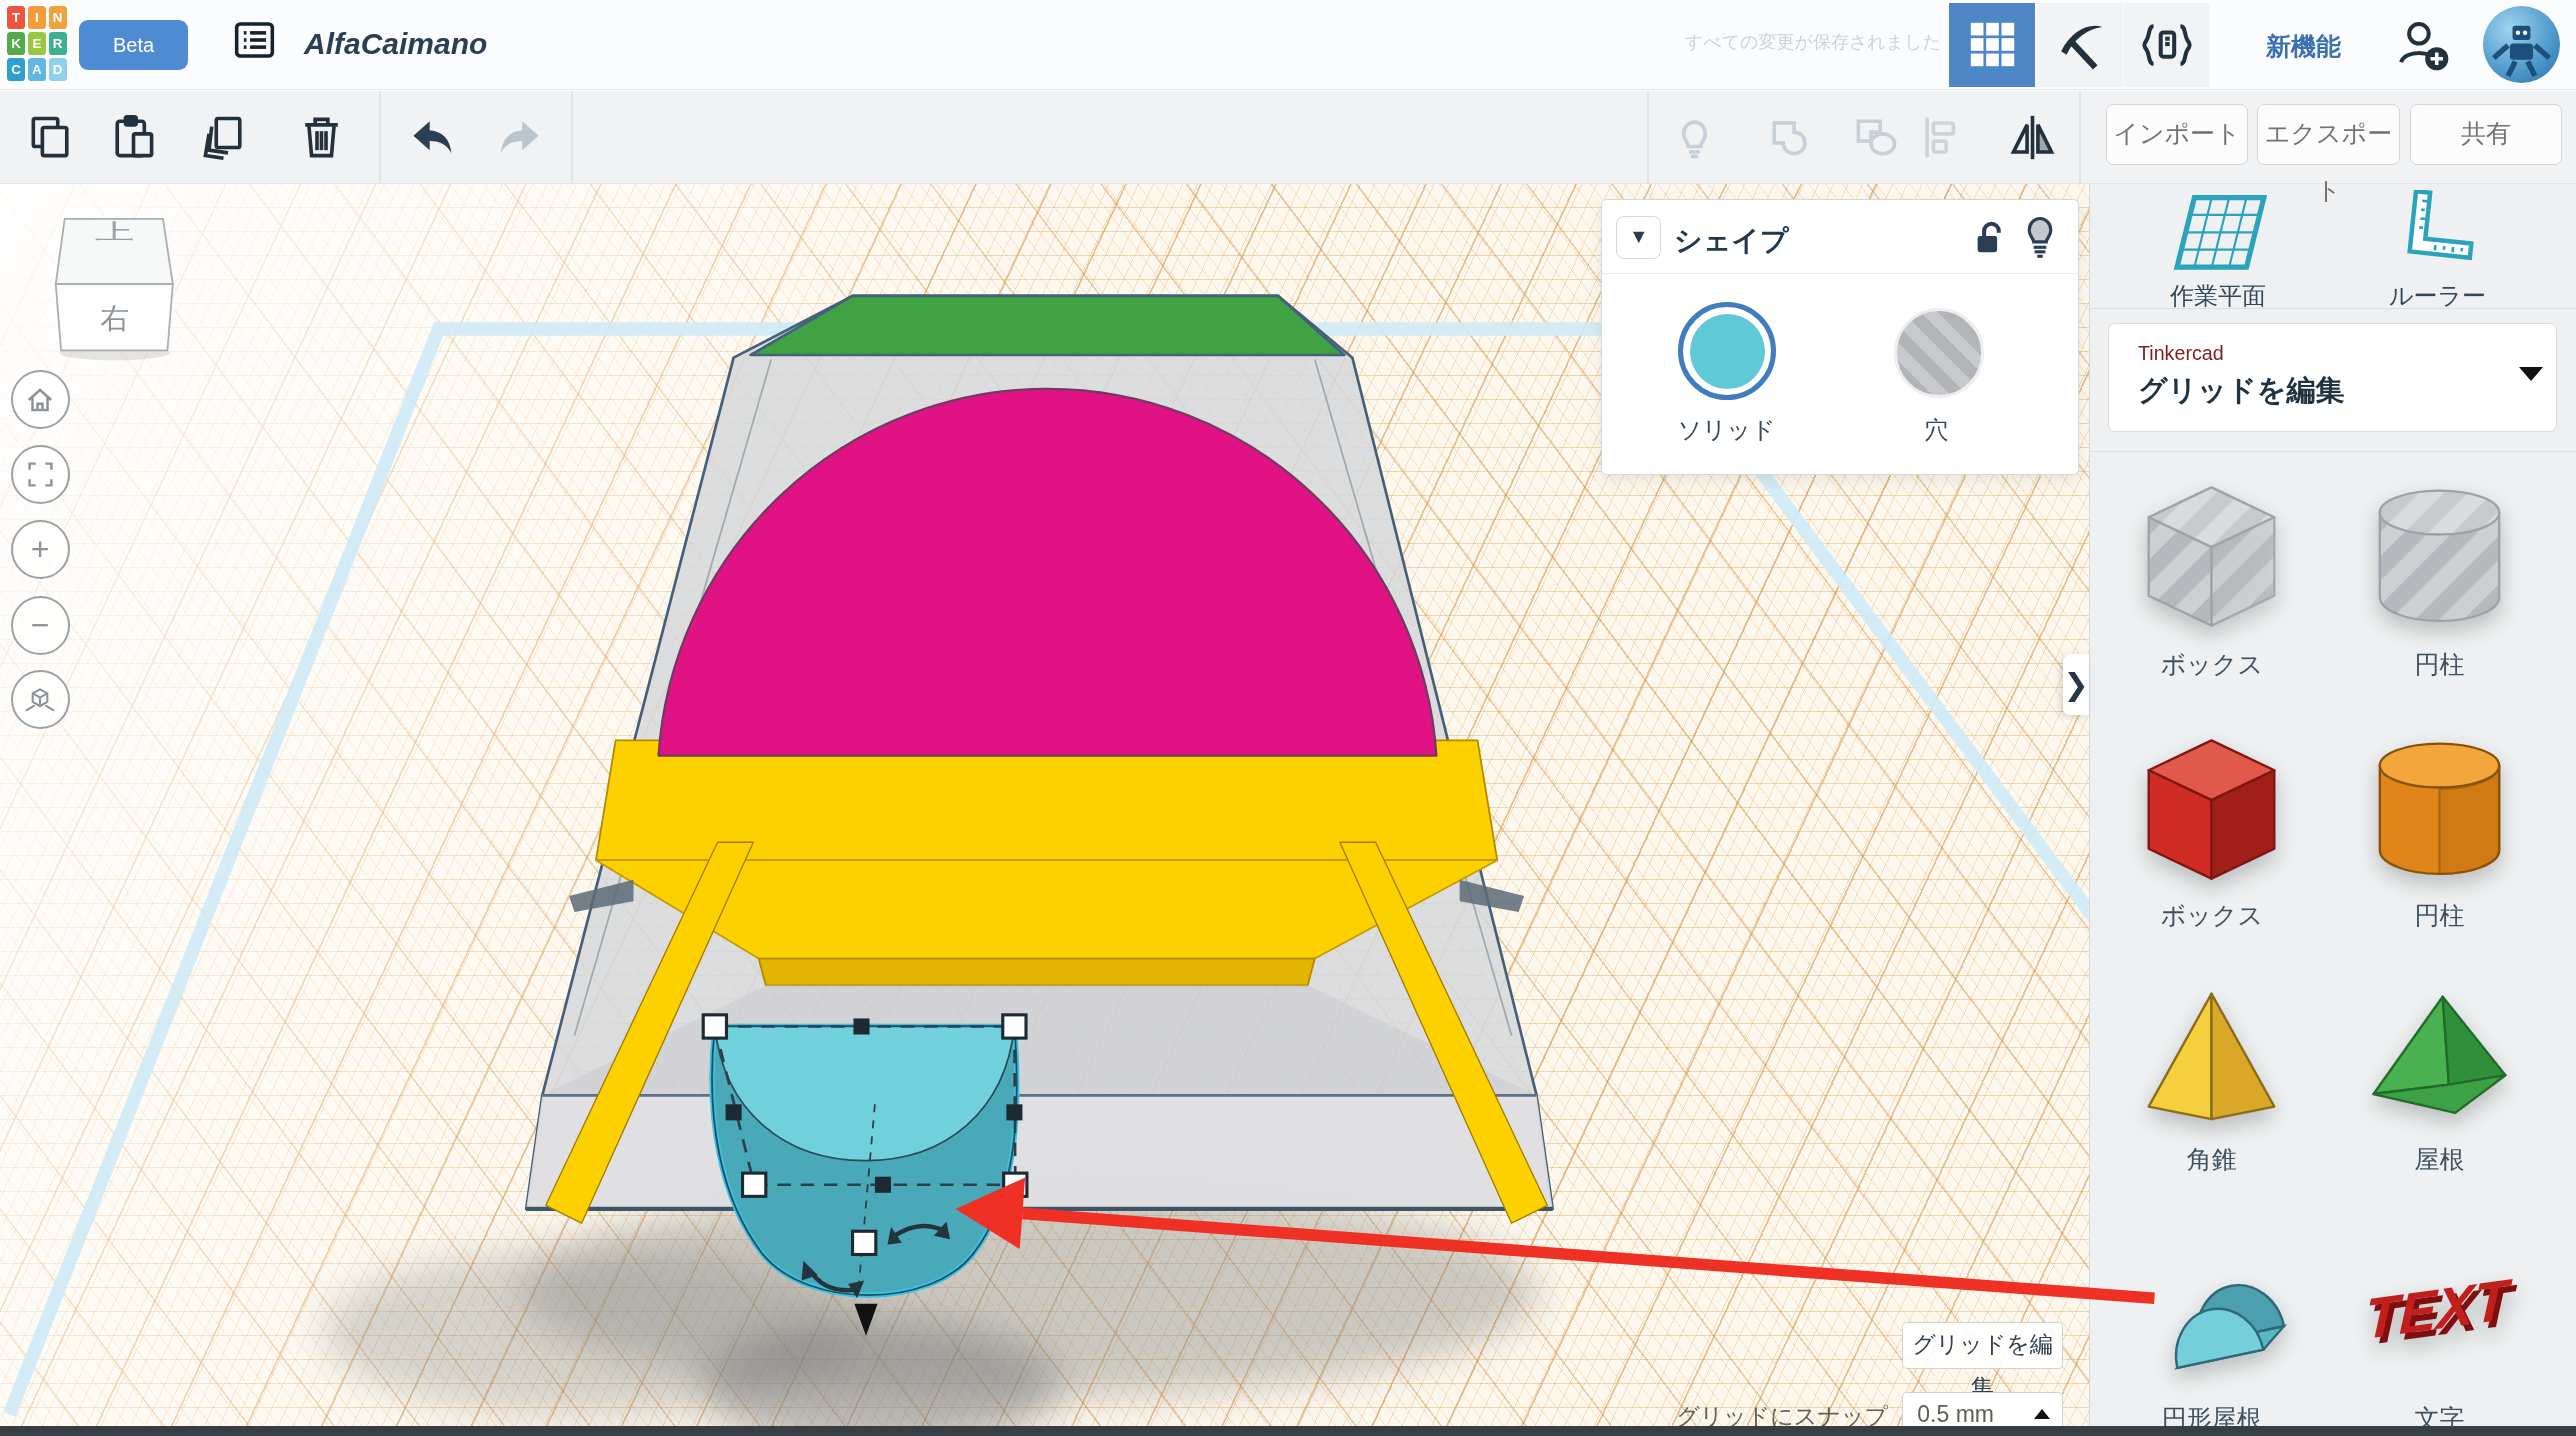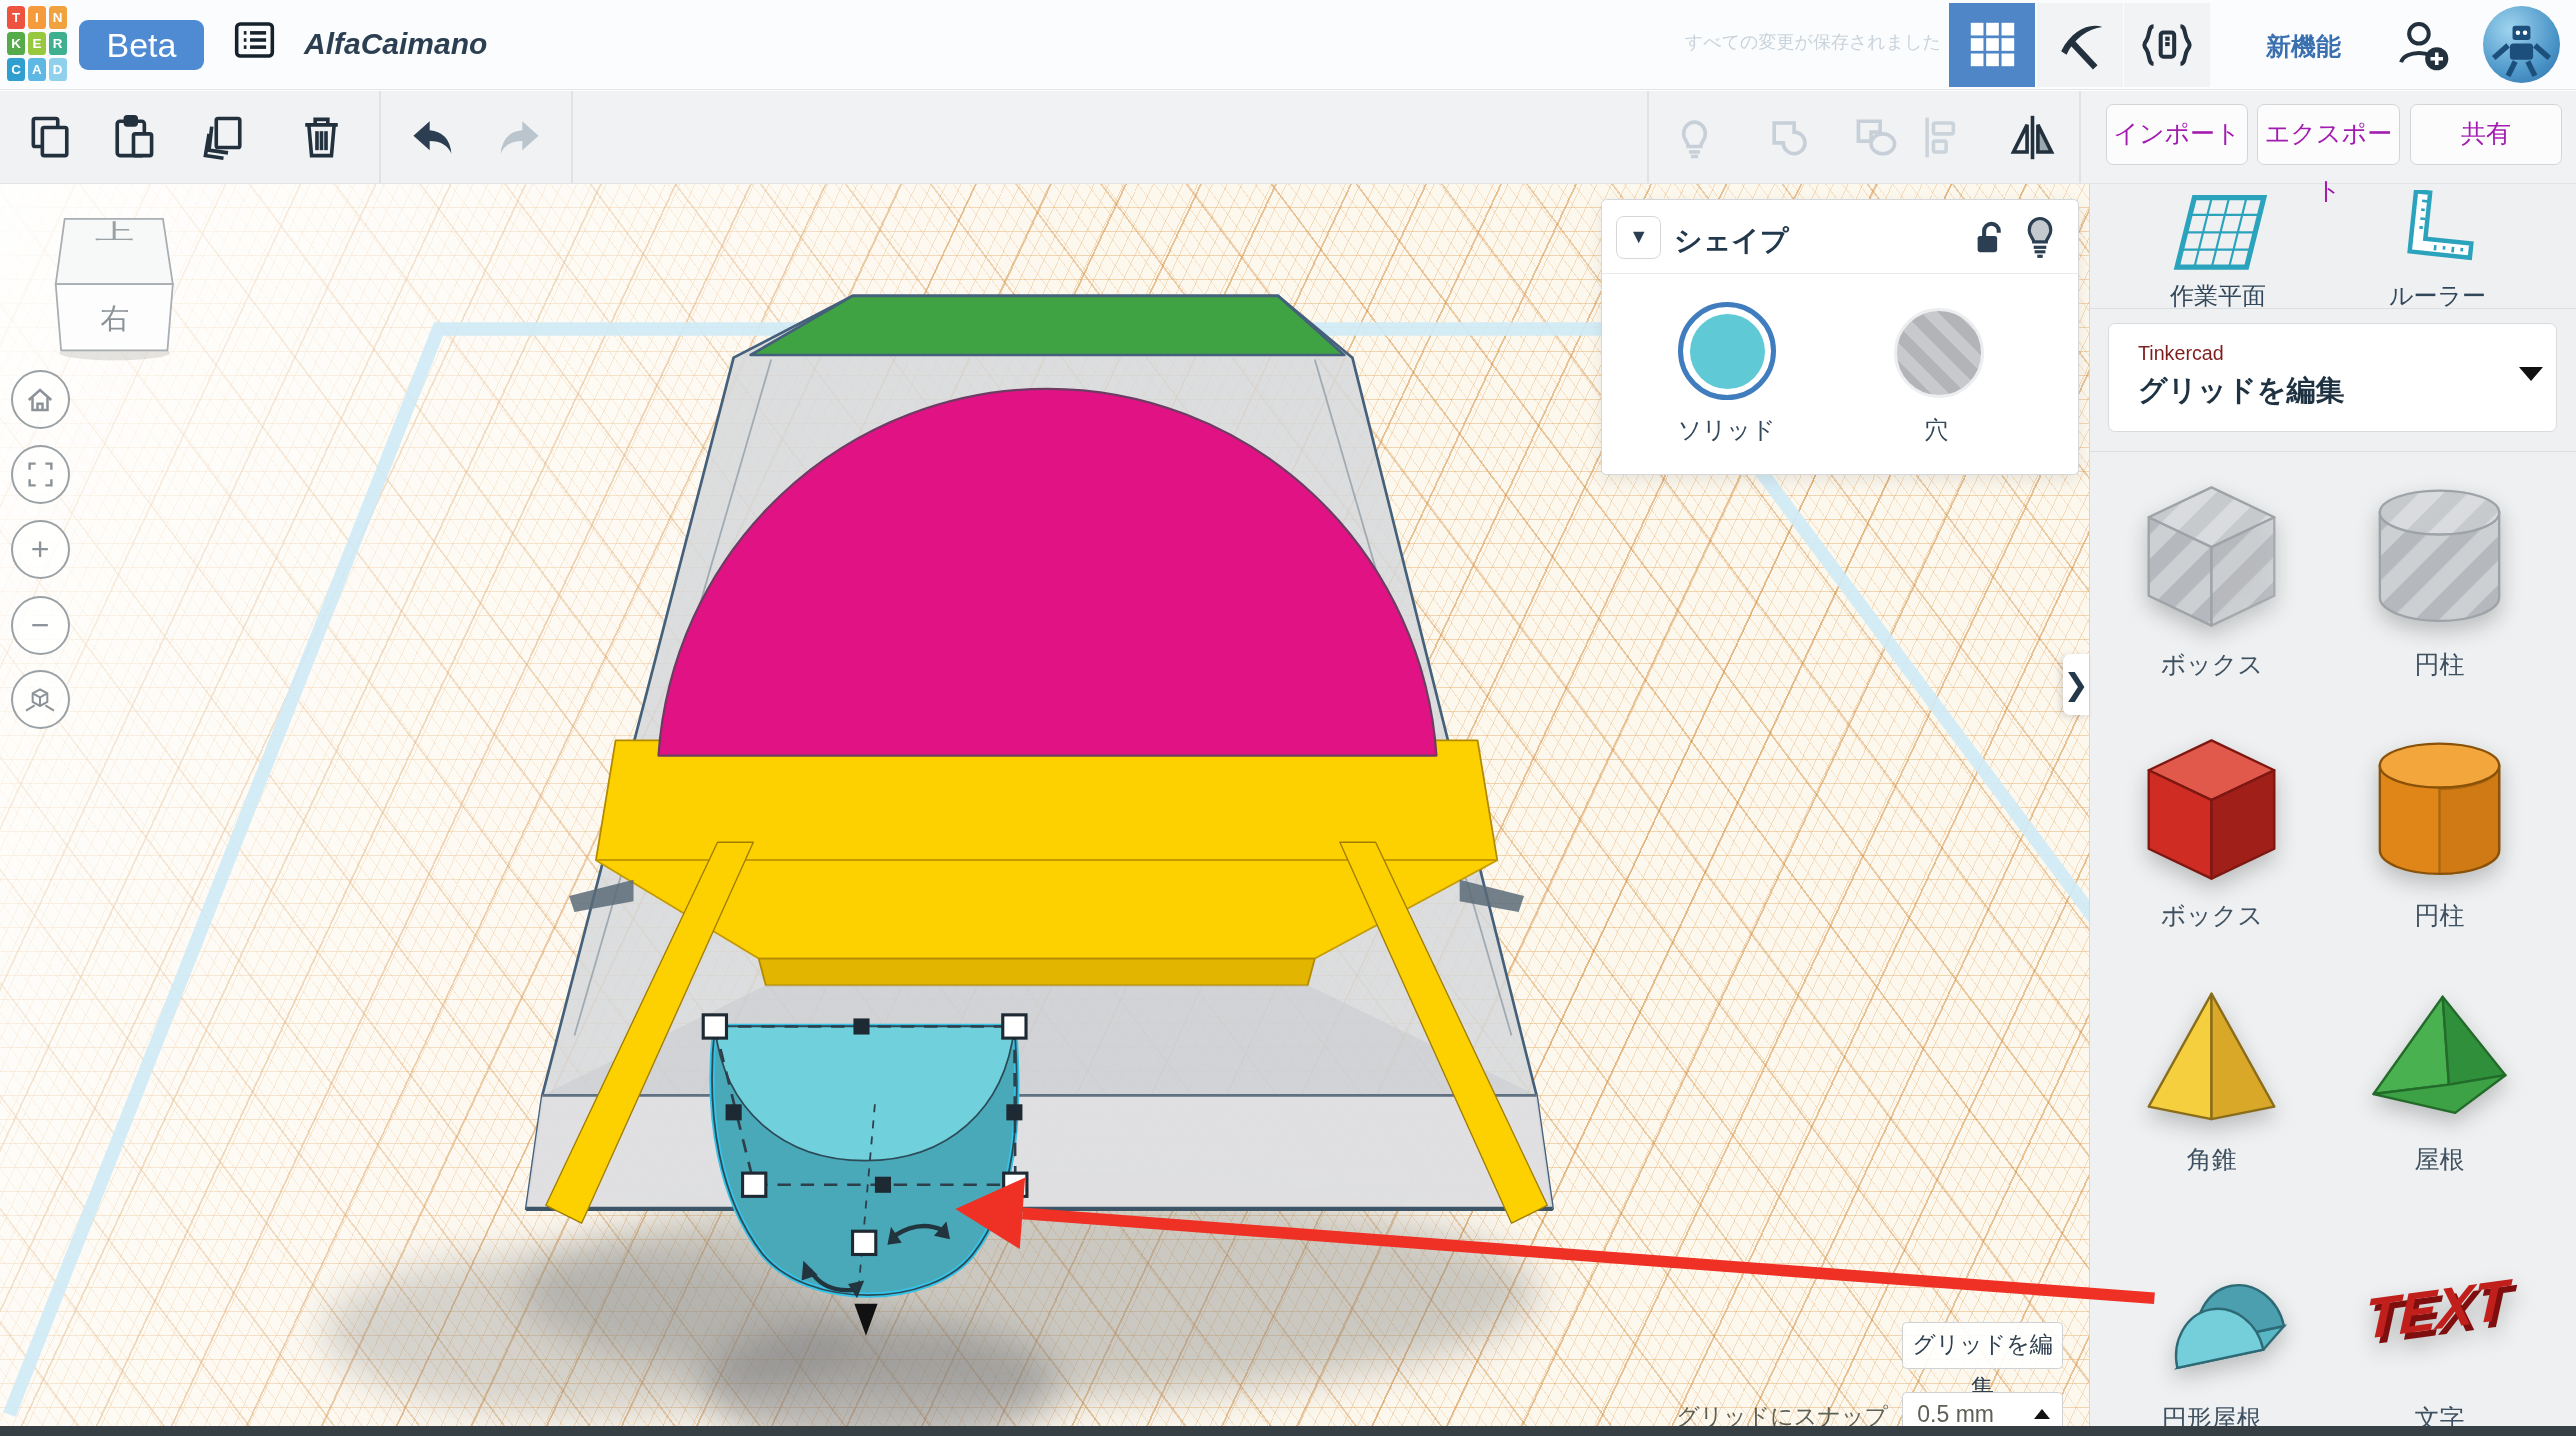--- a/index.html
+++ b/index.html
@@ -7,40 +7,40 @@
        font-family:"Liberation Sans","DejaVu Sans",sans-serif;color:#2c3f52;}
   .abs{position:absolute;}
 
   
   #header{left:0;top:0;width:2576px;height:89px;background:#fbfcfd;border-bottom:1.8px solid #e3e5e8;z-index:30;}
   #logo{left:7.2px;top:6.3px;width:61px;height:79px;display:grid;grid-template-columns:repeat(3,18px);grid-auto-rows:23px;gap:2.7px;}
   #logo span{border-radius:3.6px;color:#fff;font-weight:bold;font-size:13.4px;line-height:23px;text-align:center;}
   #logo span:nth-child(1){background:#ee5340}#logo span:nth-child(2){background:#f59b3c}#logo span:nth-child(3){background:#f0a23e}
   #logo span:nth-child(4){background:#55ab4a}#logo span:nth-child(5){background:#98c83e}#logo span:nth-child(6){background:#3eb08f}
   #logo span:nth-child(7){background:#2f9fd0}#logo span:nth-child(8){background:#5fb8e4}#logo span:nth-child(9){background:#8fd0ed}
-  #beta{left:79px;top:19.7px;width:125px;height:50px;background:#4f8bd3;border-radius:9px;color:#fff;
-        font-size:34px;text-align:center;line-height:50px;}
+  #beta{left:79px;top:19.7px;width:109px;height:50px;background:#4f8bd3;border-radius:9px;color:#fff;
+        font-size:20px;text-align:center;line-height:50px;}
   #list-btn{left:234px;top:20.6px;width:41px;height:38px;}
   #design-title{left:304px;top:27px;font-size:30px;font-weight:bold;color:#2c3f52;font-style:italic;}
   #save-status{right:635px;top:29.5px;font-size:18px;color:#c9d3dc;}
   .app-tile{top:2.7px;width:86px;height:84px;background:#f2f3f5;display:flex;align-items:center;justify-content:center;}
   #tile-blocks{left:1949px;background:#4e86c8;}
   #tile-bricks{left:2037px;}
   #tile-code{left:2124px;}
   #whats-new{left:2250px;top:30px;width:107px;font-size:25px;font-weight:bold;color:#3a6fb0;text-align:center;}
   #person-add{left:2394px;top:16px;width:57px;height:57px;}
   #avatar{left:2483px;top:6.3px;width:77px;height:77px;border-radius:50%;overflow:hidden;
           background:radial-gradient(circle at 35% 30%,#9fd4ef,#4d97c9 60%,#2a6ea8);}
 
   
   #toolbar{left:0;top:91px;width:2576px;height:92px;background:#f1f2f4;border-bottom:0.9px solid #e2e4e6;z-index:30;}
   .tb-icon{top:23px;width:47px;height:47px;}
   .tb-div{top:0;width:1.8px;height:92px;background:#e0e2e5;}
   .tb-btn{top:12.5px;height:59px;background:#fcfcfd;border:1.8px solid #d2d6d9;border-radius:7.2px;
-          font-size:25px;color:#a21caf;text-align:center;line-height:57px;}
+          font-size:25px;color:#737373;text-align:center;line-height:57px;}
 
   
   #canvas{left:0;top:183px;width:2089px;height:1253px;background-color:#fdf8ee;z-index:0;
     background-image:
       linear-gradient(115deg, rgba(255,255,255,.95) 0%, rgba(255,255,255,0) 42%),
       repeating-linear-gradient(115deg, rgba(205,130,45,.45) 0 1.8px, transparent 1.8px 68px),
       repeating-linear-gradient(53deg,  rgba(205,130,45,.35) 0 1.8px, transparent 1.8px 68px),
       repeating-linear-gradient(115deg, rgba(222,152,70,.30) 0 0.9px, transparent 0.9px 13.4px),
       repeating-linear-gradient(53deg,  rgba(222,152,70,.22) 0 0.9px, transparent 0.9px 13.4px),
       repeating-linear-gradient(180deg, rgba(214,140,50,.32) 0 0.9px, transparent 0.9px 24px);}

